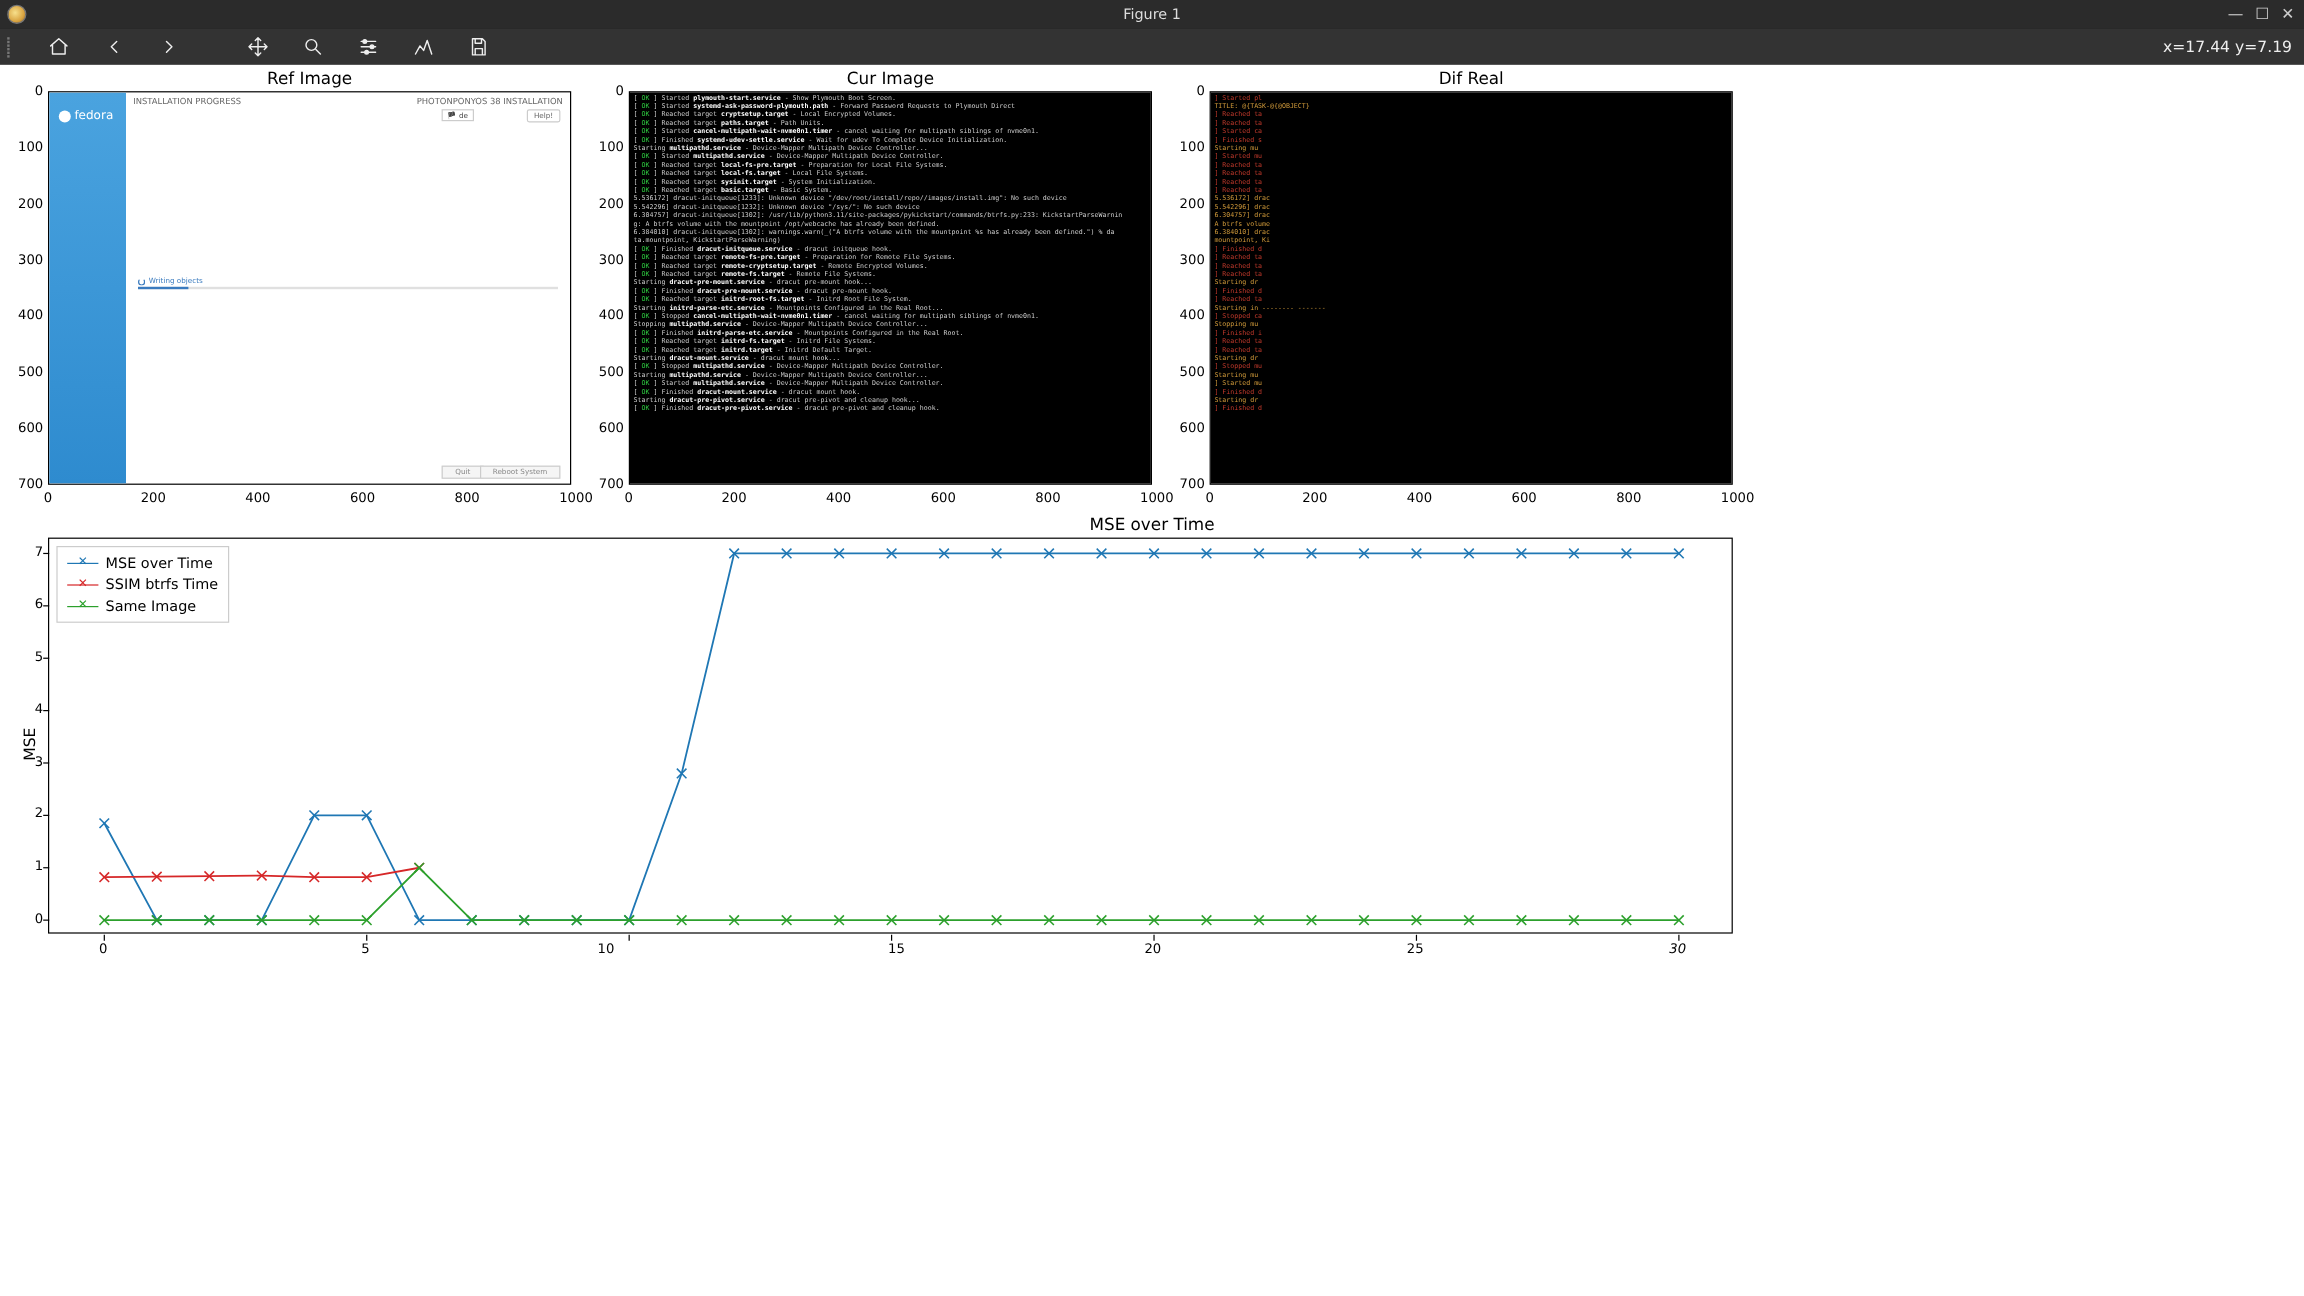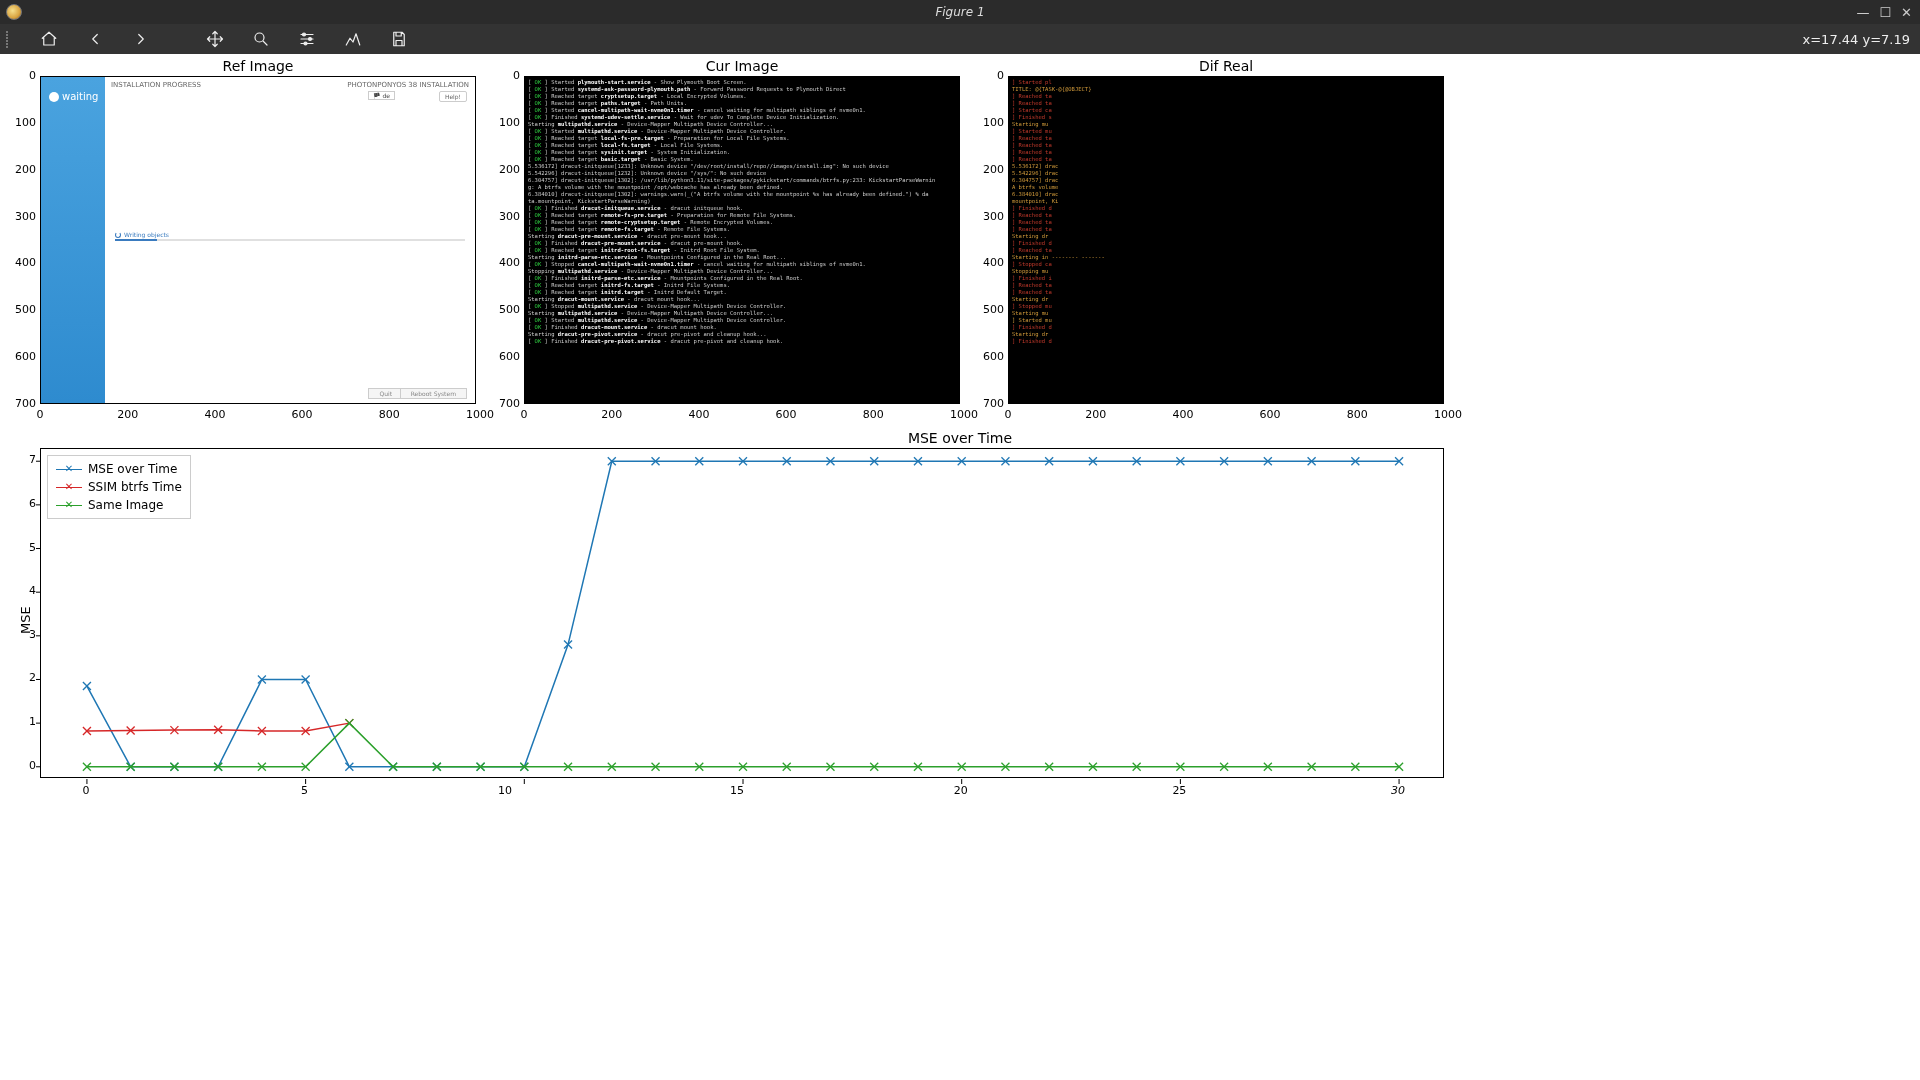--- a/index.html
+++ b/index.html
@@ -1,17 +1,17 @@
 <!DOCTYPE html>
 <html><head>
 <meta charset="utf-8">
 <style>
   * { box-sizing: border-box; margin: 0; padding: 0; }
   html, body { width: 1920px; height: 1080px; background: #1e1e1e; font-family: "DejaVu Sans", Arial, sans-serif; overflow: hidden; }
-  .titlebar { height: 24px; background: #2b2b2b; display: flex; align-items: center; color: #ddd; font-size: 12px; position: relative; font-style: italic; }
+  .titlebar { height: 24px; background: #2b2b2b; display: flex; align-items: center; color: #ddd; font-size: 12px; position: relative; }
   .titlebar .app-icon { width: 16px; height: 16px; margin: 0 6px; border-radius: 50%; background: radial-gradient(circle at 40% 40%, #f7e08c, #d9a441 60%, #8a5a20); border:1px solid #777; }
   .titlebar .title { position:absolute; left:50%; transform:translateX(-50%); }
   .titlebar .win-controls { margin-left:auto; display:flex; gap:10px; padding-right:8px; color:#ccc; }
   .titlebar .win-controls span { cursor:pointer; font-size:13px; }
   .toolbar { height: 30px; background: #333; display:flex; align-items:center; padding:0 6px; gap:20px; position:relative; }
   .toolbar .grip { width:6px; display:flex; flex-direction:column; gap:1px; margin-right:4px;}
   .toolbar .grip i{ width:2px;height:2px;background:#777; }
   .toolbar .tool { width:26px;height:26px;display:flex;align-items:center;justify-content:center;color:#eee;border-radius:3px; cursor:pointer;}
   .toolbar svg { width:18px;height:18px;stroke:#eee;fill:none;stroke-width:1.6;stroke-linecap:round;stroke-linejoin:round;}
   .toolbar .coord { position:absolute; right:10px; color:#eee; font-size:13px; }
@@ -126,21 +126,21 @@
 
 <div class="canvas">
 
   <div class="subplot" style="left:40px; top:22px; width:436px; height:328px;">
     <div class="sub-title">Ref Image</div>
     <div class="axes-box" style="left:0;top:0;width:436px;height:328px;">
       <div class="ref-content">
         <div class="ref-sidebar"></div>
         <div class="ref-logo">
             <span class="f"></span>
-            <span>waiting</span>
+            <span>fedora</span>
           </div>
         <div class="ref-head">
           <span>INSTALLATION PROGRESS</span>
           <span>PHOTONPONYOS 38 INSTALLATION</span>
         </div>
         <span class="ref-help" style="position:absolute;right:8px;top:14px;">Help!</span>
         <span class="ref-lang">🏴 <span>de</span></span>
         <div class="ref-status">
             <span class="spinner"></span>
             <span>Writing objects</span>
@@ -462,21 +462,21 @@
       <div class="ticklabel" style="left: 978px; top: 61.8571px; width: 26px; text-align: right;">100</div>
       <div class="ticklabel" style="left: 978px; top: 108.714px; width: 26px; text-align: right;">200</div>
       <div class="ticklabel" style="left: 978px; top: 155.571px; width: 26px; text-align: right;">300</div>
       <div class="ticklabel" style="left: 978px; top: 202.429px; width: 26px; text-align: right;">400</div>
       <div class="ticklabel" style="left: 978px; top: 249.286px; width: 26px; text-align: right;">500</div>
       <div class="ticklabel" style="left: 978px; top: 296.143px; width: 26px; text-align: right;">600</div>
       <div class="ticklabel" style="left: 978px; top: 343px; width: 26px; text-align: right;">700</div>
       <div class="ticklabel" style="left: 73.9252px; top: 730px; width: 24px; text-align: center;">0</div>
       <div class="ticklabel" style="left: 292.617px; top: 730px; width: 24px; text-align: center;">5</div>
       <div class="ticklabel" style="left: 488px; top: 730px; width: 24px; text-align: right;">10</div>
-      <div class="ticklabel" style="left: 730px; top: 730px; width: 24px; text-align: left;">15</div>
+      <div class="ticklabel" style="left: 730px; top: 730px; width: 24px; text-align: right;">15</div>
       <div class="ticklabel" style="left: 948.692px; top: 730px; width: 24px; text-align: center;">20</div>
       <div class="ticklabel" style="left: 1167.38px; top: 730px; width: 24px; text-align: center;">25</div>
       <div class="ticklabel" style="left: 1386.07px; top: 730px; width: 24px; text-align: center; font-style: italic;">30</div>
       <div class="ticklabel" style="left: 18px; top: 704.778px; width: 18px; text-align: right;">0</div>
       <div class="ticklabel" style="left: 18px; top: 661.127px; width: 18px; text-align: right;">1</div>
       <div class="ticklabel" style="left: 18px; top: 617.476px; width: 18px; text-align: right;">2</div>
       <div class="ticklabel" style="left: 18px; top: 573.825px; width: 18px; text-align: right;">3</div>
       <div class="ticklabel" style="left: 18px; top: 530.175px; width: 18px; text-align: right;">4</div>
       <div class="ticklabel" style="left: 18px; top: 486.524px; width: 18px; text-align: right;">5</div>
       <div class="ticklabel" style="left: 18px; top: 442.873px; width: 18px; text-align: right;">6</div>

